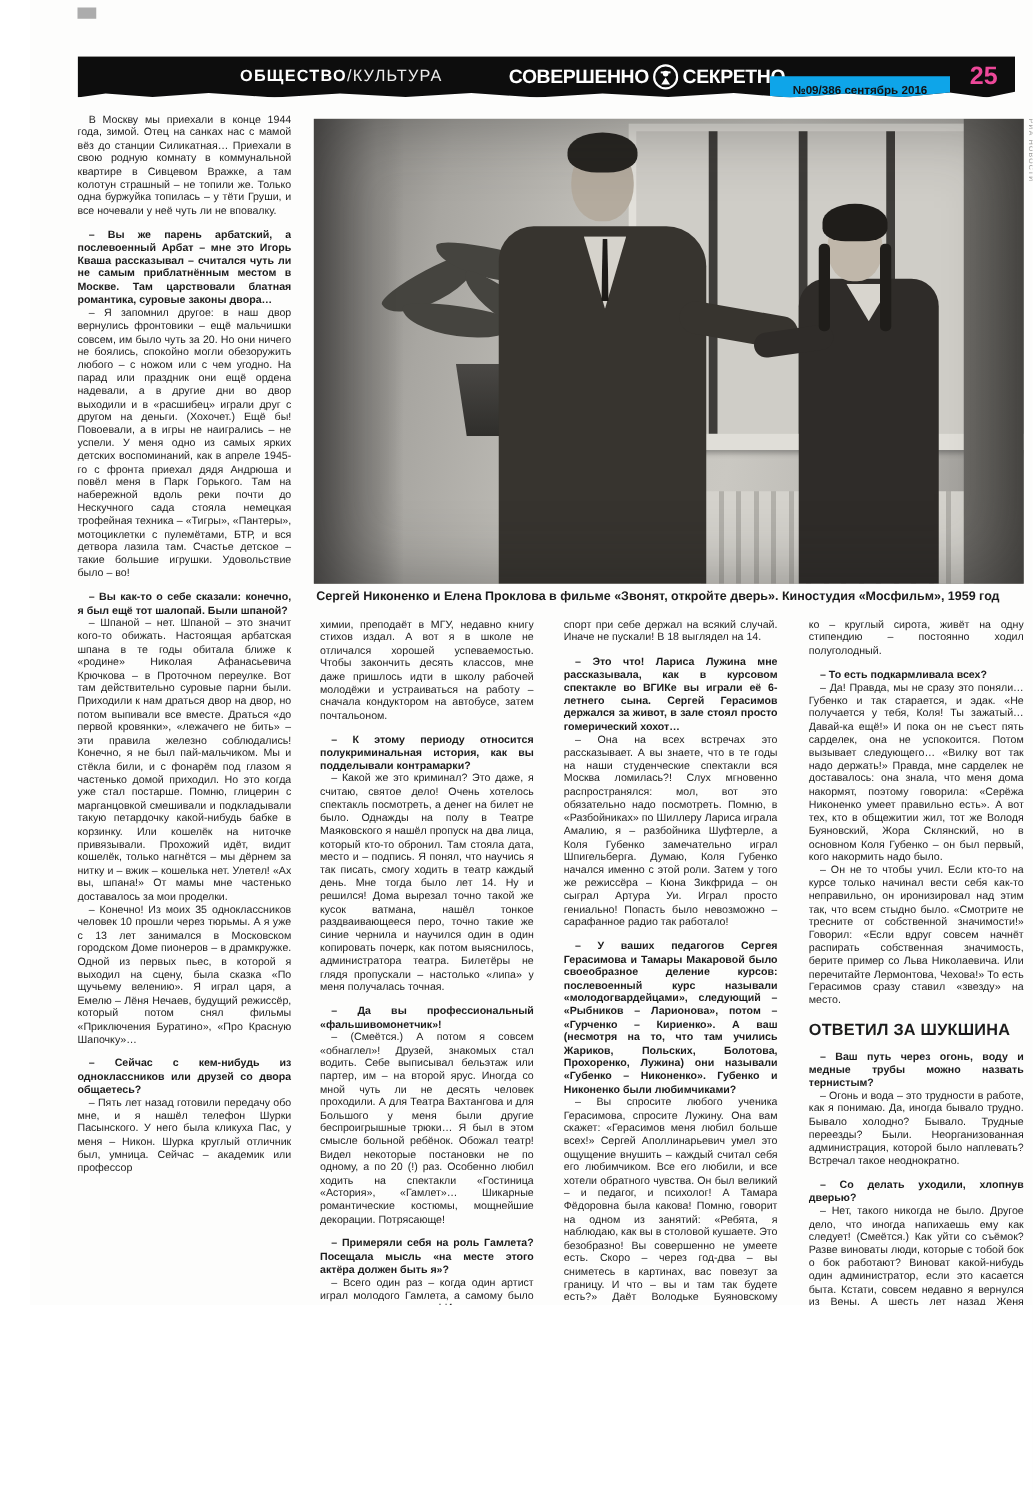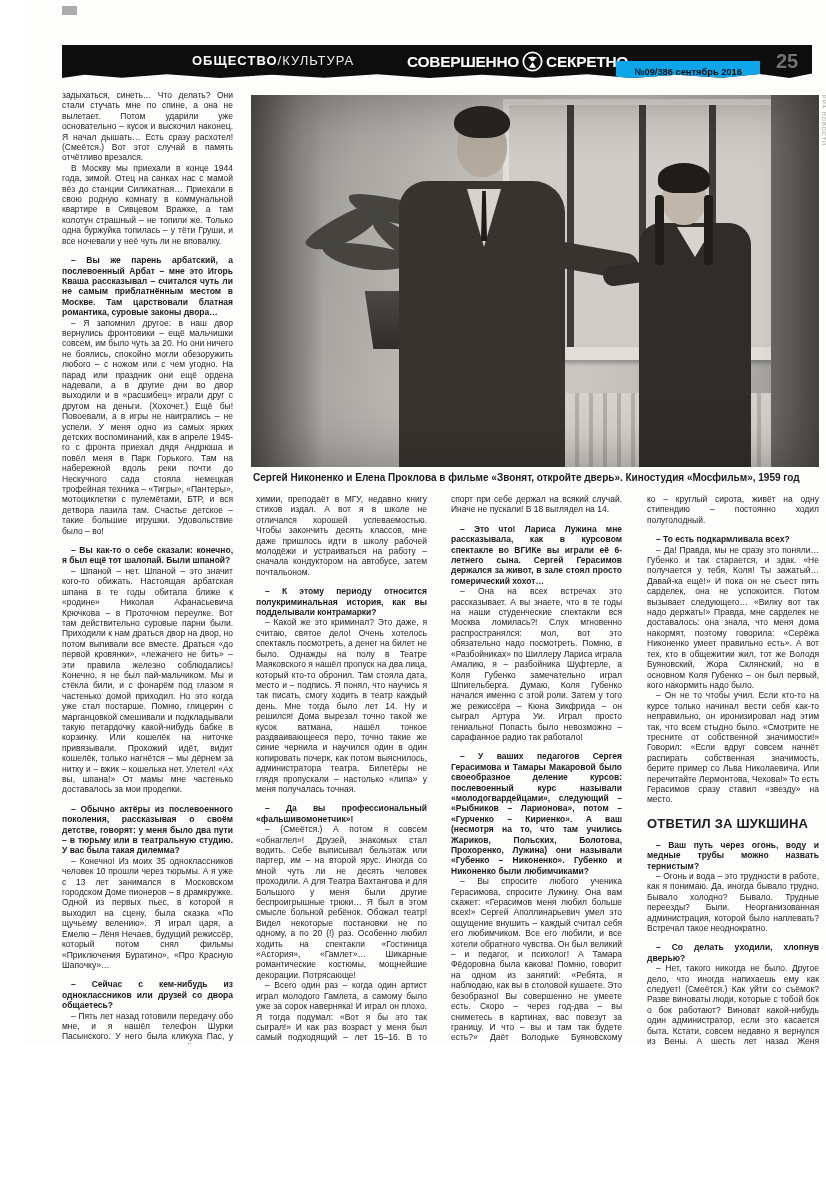--- a/index.html
+++ b/index.html
@@ -11,21 +11,21 @@
        clip-path:polygon(0 0,100% 0,100% 86%,97% 100%,93% 88%,88% 99%,82% 90%,76% 100%,70% 89%,63% 99%,56% 90%,49% 100%,42% 89%,35% 99%,28% 90%,21% 100%,14% 89%,8% 99%,3% 90%,0 100%);}
   .section-label{position:absolute;left:130px;top:8px;font-size:13px;color:#fff;letter-spacing:1px;white-space:nowrap;}
   .section-label b{font-weight:bold;}
   .section-label span.rest{font-weight:normal;opacity:.92;}
   .masthead{position:absolute;left:345px;top:6px;display:flex;align-items:center;color:#fff;
             font-weight:bold;font-size:15.5px;letter-spacing:-.3px;white-space:nowrap;}
   .emblem{width:21px;height:21px;margin:0 3px;}
   .info-box{position:absolute;left:554px;top:16px;width:144px;height:33px;background:#0ea5e9;color:#111;
             display:flex;flex-direction:column;justify-content:center;align-items:center;
             font-size:9.3px;font-weight:bold;line-height:12px;}
-  .page-num{position:absolute;left:700px;top:0;width:50px;height:33px;color:#737373;
+  .page-num{position:absolute;left:700px;top:0;width:50px;height:33px;color:#ec4899;
             font-size:20px;font-weight:bold;display:flex;align-items:center;justify-content:center;}
   
   .col{position:absolute;overflow:hidden;font-size:8.5px;line-height:10.4px;text-align:justify;}
   .col1{left:38px;top:90px;width:171px;height:1053px;}
   .col2{left:232px;top:494px;width:171px;height:649px;}
   .col3{left:427px;top:494px;width:171px;height:649px;}
   .col4{left:623px;top:494px;width:172px;height:649px;}
   .col p{margin:0;text-indent:9px;}
   .col p.cont{text-indent:0;}
   .col p.q{font-weight:bold;margin-top:9px;}
@@ -122,37 +122,36 @@
     <div class="girl-head"></div>
     <div class="girl-hair"></div>
     <div class="braid" style="left:404px;"></div>
     <div class="braid" style="left:453px;"></div>
     <div class="ph-vignette"></div>
   </div>
   <div class="photo-credit">РИА НОВОСТИ</div>
   <div class="caption">Сергей Никоненко и Елена Проклова в фильме «Звонят, откройте дверь». Киностудия «Мосфильм», 1959 год</div>
 
   <div class="col col1">
-      <p class="cont">задыхаться, синеть… Что делать? Они стали стучать мне по спине, а она не вылетает. Потом ударили уже основательно – кусок и выскочил наконец. Я начал дышать… Есть сразу расхотел! (Смеётся.) Вот этот случай в память отчётливо врезался.</p>
       <p class="p">В Москву мы приехали в конце 1944 года, зимой. Отец на санках нас с мамой вёз до станции Силикатная… Приехали в свою родную комнату в коммунальной квартире в Сивцевом Вражке, а там колотун страшный – не топили же. Только одна буржуйка топилась – у тёти Груши, и все ночевали у неё чуть ли не вповалку.</p>
       <p class="q">– Вы же парень арбатский, а послевоенный Арбат – мне это Игорь Кваша рассказывал – считался чуть ли не самым приблатнённым местом в Москве. Там царствовали блатная романтика, суровые законы двора…</p>
       <p class="p">– Я запомнил другое: в наш двор вернулись фронтовики – ещё мальчишки совсем, им было чуть за 20. Но они ничего не боялись, спокойно могли обезоружить любого – с ножом или с чем угодно. На парад или праздник они ещё ордена надевали, а в другие дни во двор выходили и в «расшибец» играли друг с другом на деньги. (Хохочет.) Ещё бы! Повоевали, а в игры не наигрались – не успели. У меня одно из самых ярких детских воспоминаний, как в апреле 1945-го с фронта приехал дядя Андрюша и повёл меня в Парк Горького. Там на набережной вдоль реки почти до Нескучного сада стояла немецкая трофейная техника – «Тигры», «Пантеры», мотоциклетки с пулемётами, БТР, и вся детвора лазила там. Счастье детское – такие большие игрушки. Удовольствие было – во!</p>
       <p class="q">– Вы как-то о себе сказали: конечно, я был ещё тот шалопай. Были шпаной?</p>
       <p class="p">– Шпаной – нет. Шпаной – это значит кого-то обижать. Настоящая арбатская шпана в те годы обитала ближе к «родине» Николая Афанасьевича Крючкова – в Проточном переулке. Вот там действительно суровые парни были. Приходили к нам драться двор на двор, но потом выпивали все вместе. Драться «до первой кровянки», «лежачего не бить» – эти правила железно соблюдались! Конечно, я не был пай-мальчиком. Мы и стёкла били, и с фонарём под глазом я частенько домой приходил. Но это когда уже стал постарше. Помню, глицерин с марганцовкой смешивали и подкладывали такую петардочку какой-нибудь бабке в корзинку. Или кошелёк на ниточке привязывали. Прохожий идёт, видит кошелёк, только нагнётся – мы дёрнем за нитку и – вжик – кошелька нет. Улетел! «Ах вы, шпана!» От мамы мне частенько доставалось за мои проделки.</p>
-      <p class="q">– Обычно актёры из послевоенного поколения, рассказывая о своём детстве, говорят: у меня было два пути – в тюрьму или в театральную студию. У вас была такая дилемма?</p>
       <p class="p">– Конечно! Из моих 35 одноклассников человек 10 прошли через тюрьмы. А я уже с 13 лет занимался в Московском городском Доме пионеров – в драмкружке. Одной из первых пьес, в которой я выходил на сцену, была сказка «По щучьему велению». Я играл царя, а Емелю – Лёня Нечаев, будущий режиссёр, который потом снял фильмы «Приключения Буратино», «Про Красную Шапочку»…</p>
       <p class="q">– Сейчас с кем-нибудь из одноклассников или друзей со двора общаетесь?</p>
       <p class="p">– Пять лет назад готовили передачу обо мне, и я нашёл телефон Шурки Пасынского. У него была кликуха Пас, у меня – Никон. Шурка круглый отличник был, умница. Сейчас – академик или профессор</p>
     </div>
   <div class="col col2">
       <p class="cont">химии, преподаёт в МГУ, недавно книгу стихов издал. А вот я в школе не отличался хорошей успеваемостью. Чтобы закончить десять классов, мне даже пришлось идти в школу рабочей молодёжи и устраиваться на работу – сначала кондуктором на автобусе, затем почтальоном.</p>
       <p class="q">– К этому периоду относится полукриминальная история, как вы подделывали контрамарки?</p>
       <p class="p">– Какой же это криминал? Это даже, я считаю, святое дело! Очень хотелось спектакль посмотреть, а денег на билет не было. Однажды на полу в Театре Маяковского я нашёл пропуск на два лица, который кто-то обронил. Там стояла дата, место и – подпись. Я понял, что научись я так писать, смогу ходить в театр каждый день. Мне тогда было лет 14. Ну и решился! Дома вырезал точно такой же кусок ватмана, нашёл тонкое раздваивающееся перо, точно такие же синие чернила и научился один в один копировать почерк, как потом выяснилось, администратора театра. Билетёры не глядя пропускали – настолько «липа» у меня получалась точная.</p>
       <p class="q">– Да вы профессиональный «фальшивомонетчик»!</p>
       <p class="p">– (Смеётся.) А потом я совсем «обнаглел»! Друзей, знакомых стал водить. Себе выписывал бельэтаж или партер, им – на второй ярус. Иногда со мной чуть ли не десять человек проходили. А для Театра Вахтангова и для Большого у меня были другие беспроигрышные трюки… Я был в этом смысле больной ребёнок. Обожал театр! Видел некоторые постановки не по одному, а по 20 (!) раз. Особенно любил ходить на спектакли «Гостиница «Астория», «Гамлет»… Шикарные романтические костюмы, мощнейшие декорации. Потрясающе!</p>
+      <p class="q">– Примеряли себя на роль Гамлета? Посещала мысль «на месте этого актёра должен быть я»?</p>
       <p class="p">– Всего один раз – когда один артист играл молодого Гамлета, а самому было уже за сорок наверняка! И играл он плохо. Я тогда подумал: «Вот я бы это так сыграл!» И как раз возраст у меня был самый подходящий – лет 15–16. В то время я выглядел очень молодо. Лет до 18, если с девушкой шёл в кинотеатр на картину «до 16», я всегда па-</p>
     </div>
   <div class="col col3">
       <p class="cont">спорт при себе держал на всякий случай. Иначе не пускали! В 18 выглядел на 14.</p>
       <p class="q">– Это что! Лариса Лужина мне рассказывала, как в курсовом спектакле во ВГИКе вы играли её 6-летнего сына. Сергей Герасимов держался за живот, в зале стоял просто гомерический хохот…</p>
       <p class="p">– Она на всех встречах это рассказывает. А вы знаете, что в те годы на наши студенческие спектакли вся Москва ломилась?! Слух мгновенно распространялся: мол, вот это обязательно надо посмотреть. Помню, в «Разбойниках» по Шиллеру Лариса играла Амалию, я – разбойника Шуфтерле, а Коля Губенко замечательно играл Шпигельберга. Думаю, Коля Губенко начался именно с этой роли. Затем у того же режиссёра – Кюна Зикфрида – он сыграл Артура Уи. Играл просто гениально! Попасть было невозможно – сарафанное радио так работало!</p>
       <p class="q">– У ваших педагогов Сергея Герасимова и Тамары Макаровой было своеобразное деление курсов: послевоенный курс называли «молодогвардейцами», следующий – «Рыбников – Ларионова», потом – «Гурченко – Кириенко». А ваш (несмотря на то, что там учились Жариков, Польских, Болотова, Прохоренко, Лужина) они называли «Губенко – Никоненко». Губенко и Никоненко были любимчиками?</p>
       <p class="p">– Вы спросите любого ученика Герасимова, спросите Лужину. Она вам скажет: «Герасимов меня любил больше всех!» Сергей Аполлинарьевич умел это ощущение внушить – каждый считал себя его любимчиком. Все его любили, и все хотели обратного чувства. Он был великий – и педагог, и психолог! А Тамара Фёдоровна была какова! Помню, говорит на одном из занятий: «Ребята, я наблюдаю, как вы в столовой кушаете. Это безобразно! Вы совершенно не умеете есть. Скоро – через год-два – вы сниметесь в картинах, вас повезут за границу. И что – вы и там так будете есть?» Даёт Володьке Буяновскому деньги: «Кастрюлю сарделек принеси! Сейчас будем все учиться!» Володя нёс кастрюлю, тарелки, вилки, ножи… Тамара Фёдоровна: «Коля Губенко, начнём с тебя». А Коля Губен-</p>
     </div>
   <div class="col col4">

